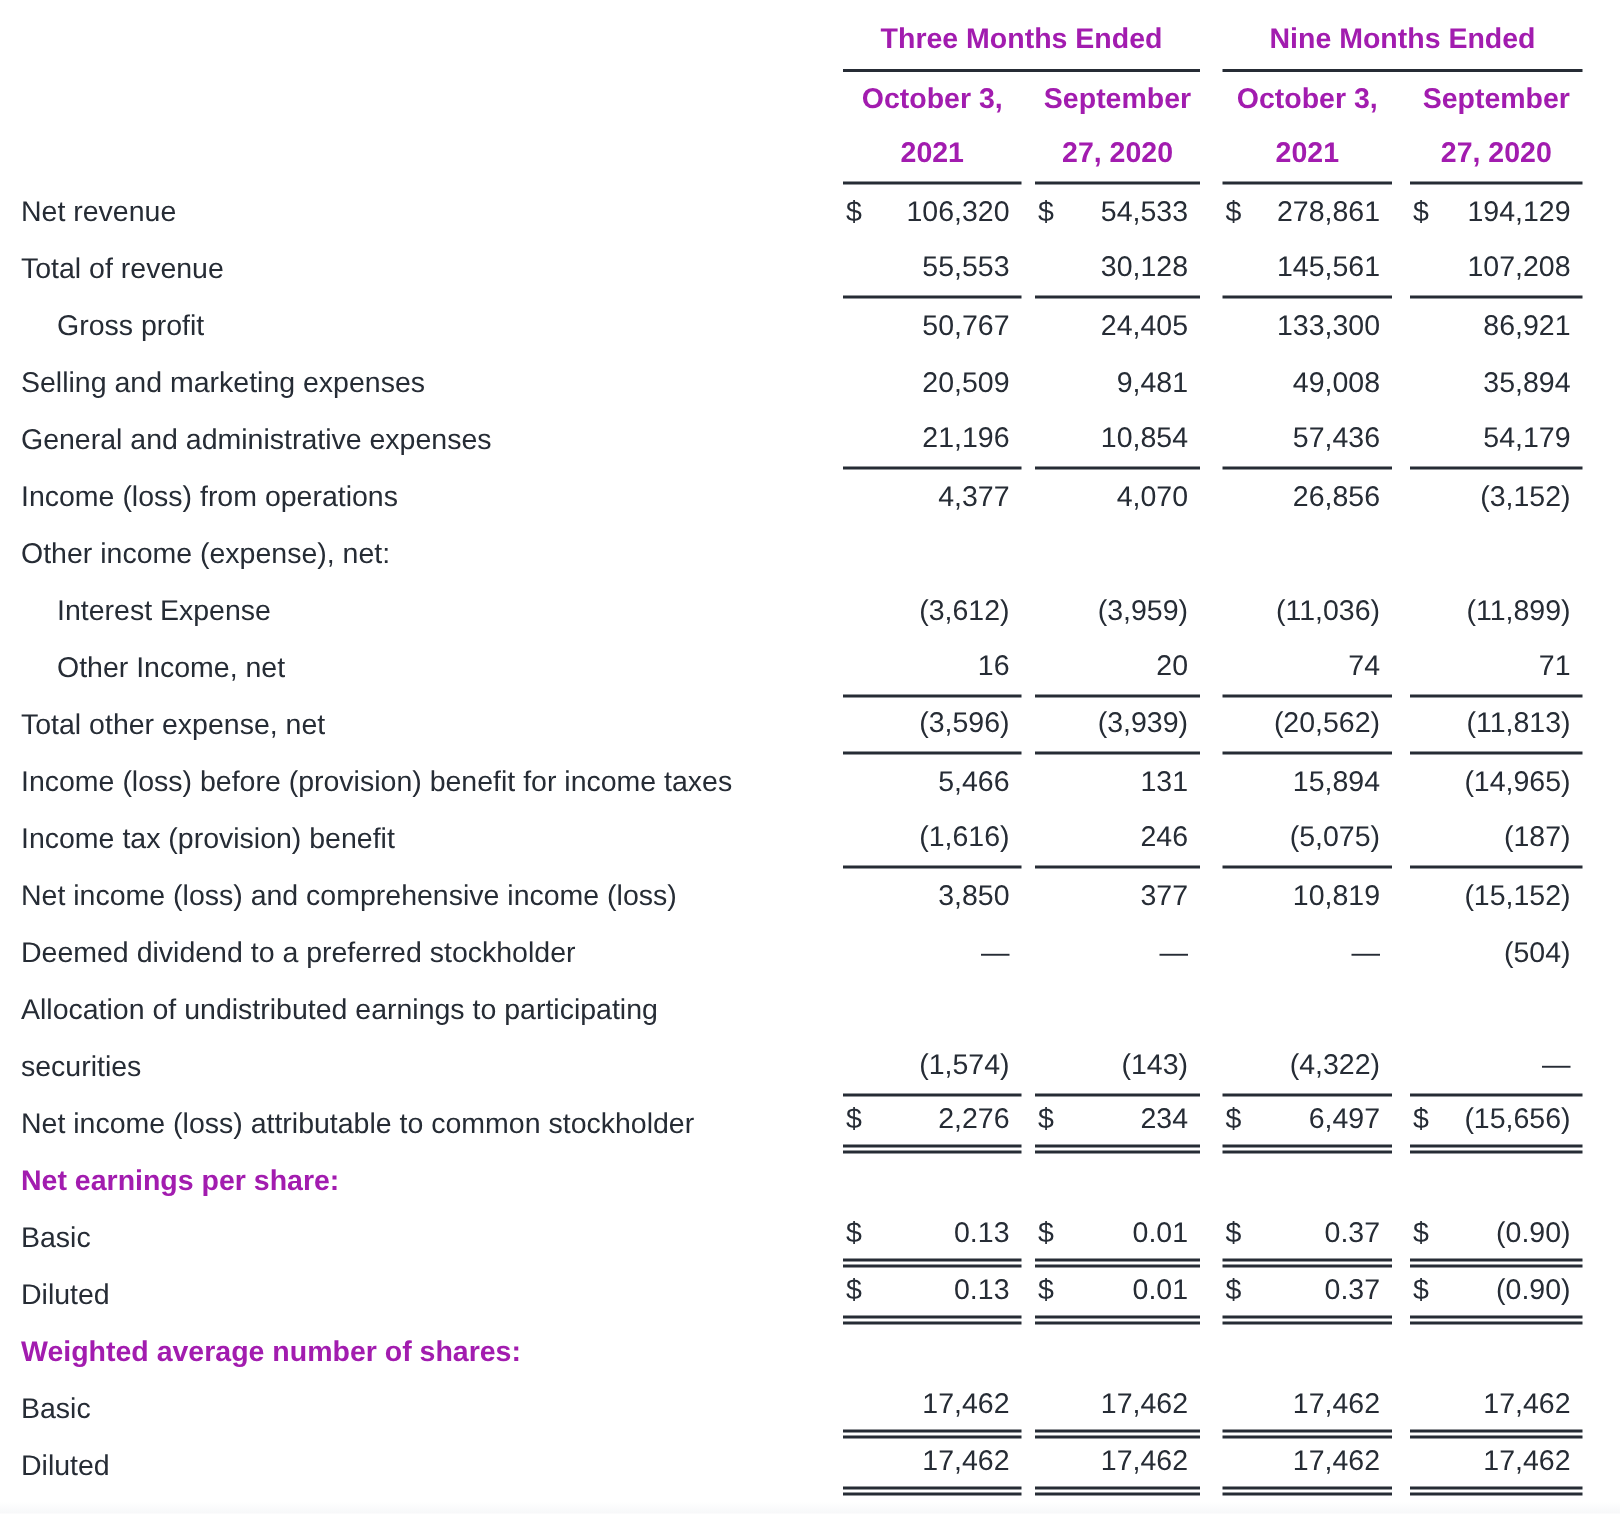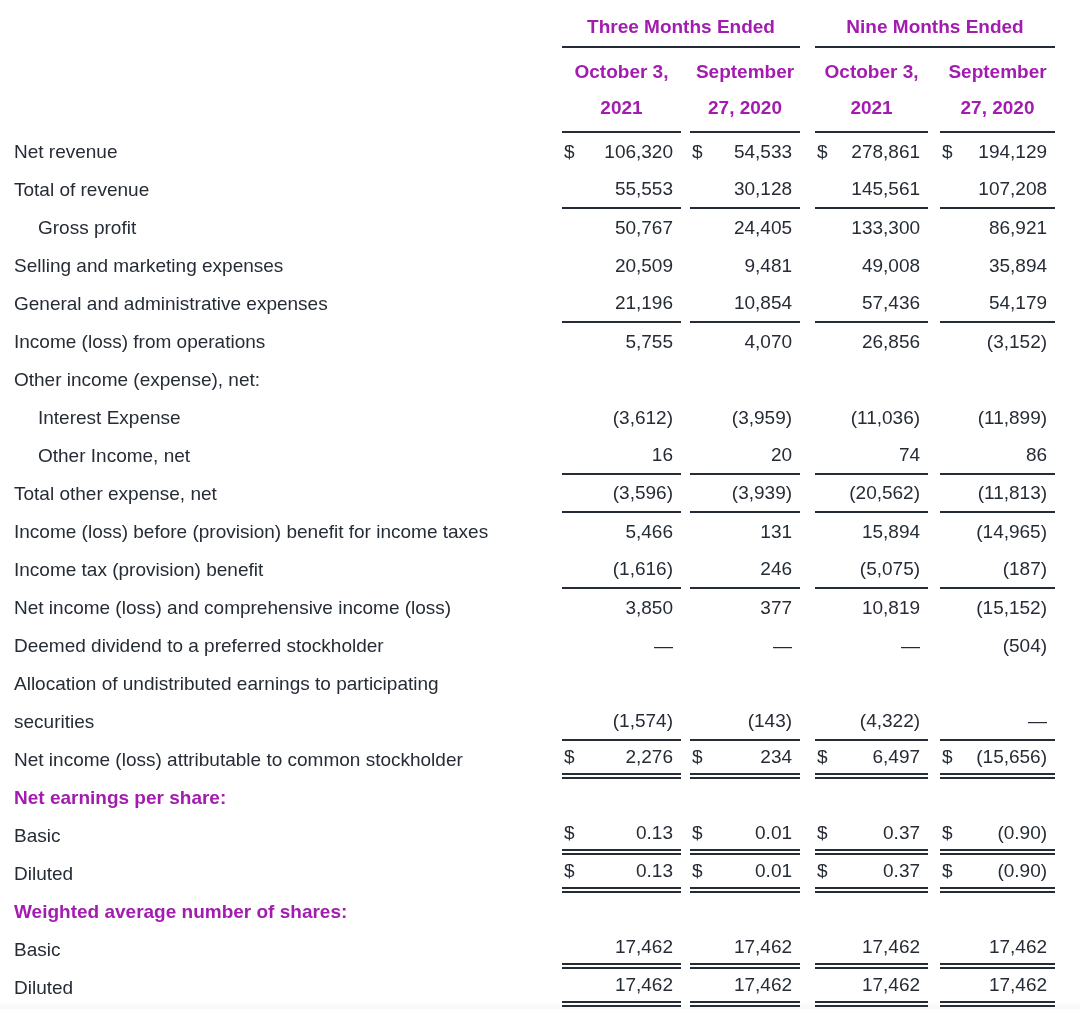--- a/index.html
+++ b/index.html
@@ -28,21 +28,21 @@
   col.c-label { width: 548px; }
   col.c-n1 { width: 119px; }
   col.c-g1 { width: 9px; }
   col.c-n2 { width: 110px; }
   col.c-g2 { width: 15px; }
   col.c-n3 { width: 113px; }
   col.c-g3 { width: 12px; }
   col.c-n4 { width: 115px; }
 
   thead .group-row th { height: 40px; vertical-align: middle; }
-  thead .date-row th { height: 85px; vertical-align: middle; margin-top: 40px; }
+  thead .date-row th { height: 75px; vertical-align: middle; margin-top: 40px; }
   th { padding: 0; font-weight: 700; color: #a21caf; }
   .group-head {
     text-align: center;
     border-bottom: 2px solid #262c35;
   }
   .date-head {
     text-align: center;
     border-bottom: 2px solid #262c35;
     line-height: 36px;
   }
@@ -258,21 +258,21 @@
               <span class="dollar"></span>
               <span class="val">54,179</span>
             </div>
     </td>
   </tr>
         <tr>
     <td class="lbl">Income (loss) from operations</td>
     <td class="num">
       <div class="cellflex">
               <span class="dollar"></span>
-              <span class="val">5,755</span>
+              <span class="val">4,377</span>
             </div>
     </td>
     <td class="gap"></td>
     <td class="num">
       <div class="cellflex">
               <span class="dollar"></span>
               <span class="val">4,070</span>
             </div>
     </td>
     <td class="gap"></td>
@@ -357,21 +357,21 @@
     <td class="num u1">
       <div class="cellflex">
               <span class="dollar"></span>
               <span class="val">74</span>
             </div>
     </td>
     <td class="gap"></td>
     <td class="num u1">
       <div class="cellflex">
               <span class="dollar"></span>
-              <span class="val">86</span>
+              <span class="val">71</span>
             </div>
     </td>
   </tr>
         <tr>
     <td class="lbl">Total other expense, net</td>
     <td class="num u1">
       <div class="cellflex">
               <span class="dollar"></span>
               <span class="val">(3,596)</span>
             </div>

